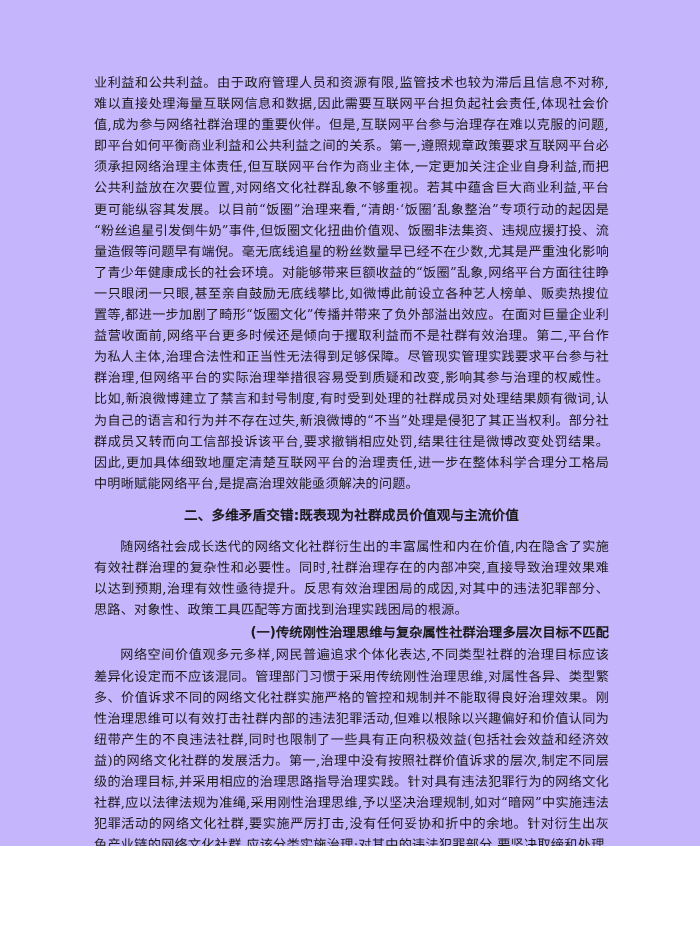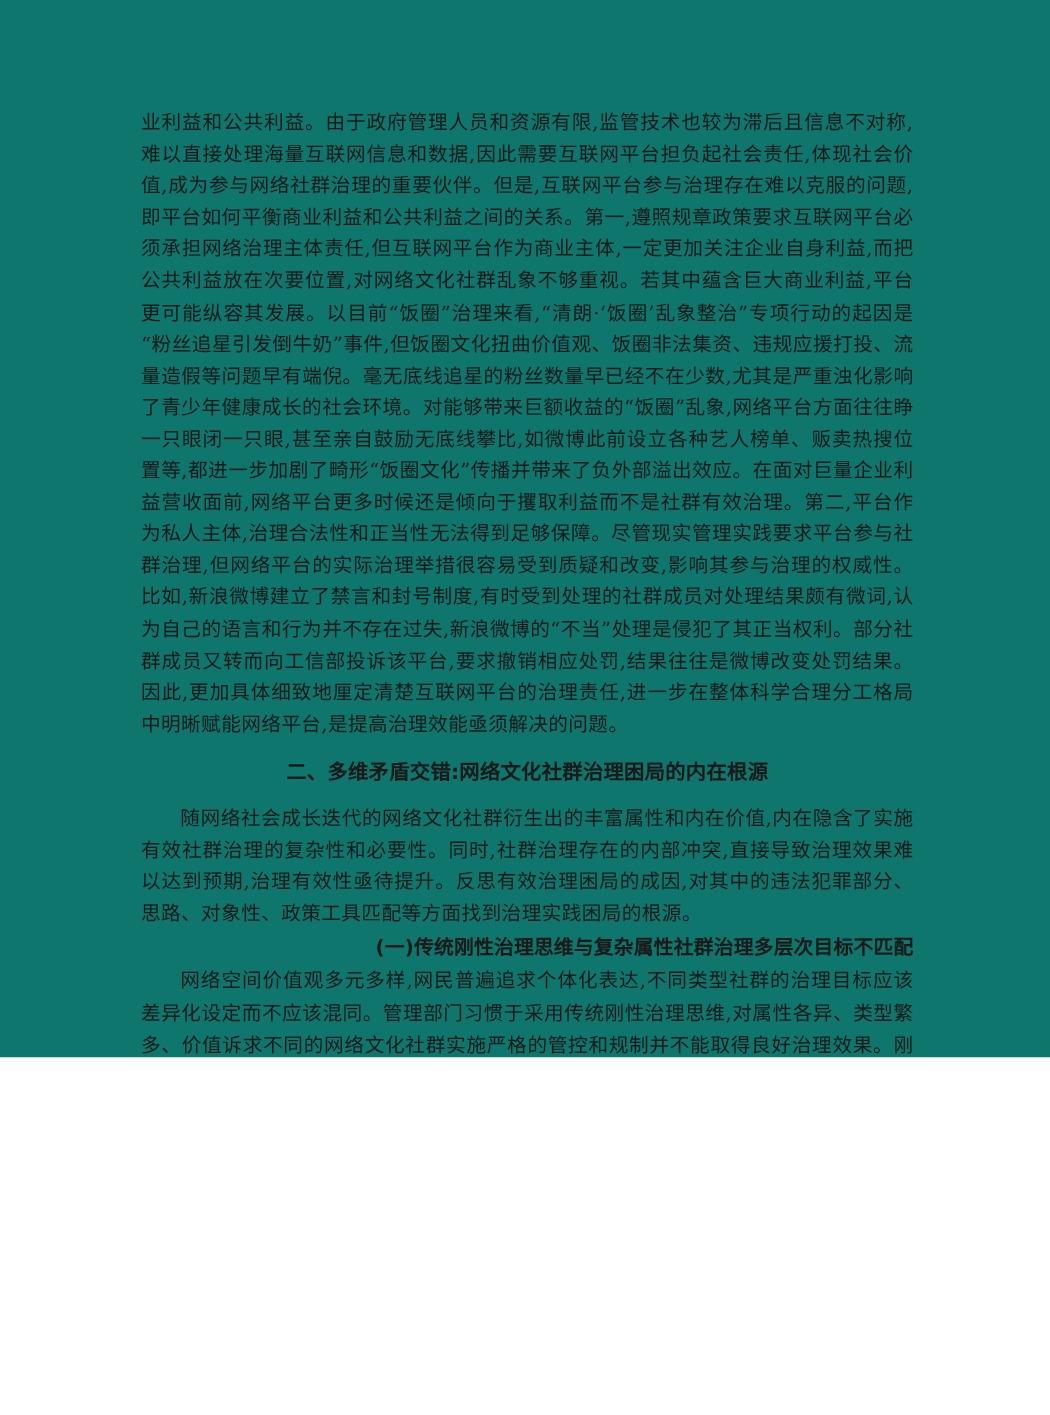--- a/index.html
+++ b/index.html
@@ -8,23 +8,23 @@
     padding: 0;
     background: #ffffff;
   }
   body {
     font-family: "DejaVu Serif", "Liberation Serif", serif;
     color: #1a1a1a;
   }
   #page {
     position: relative;
     width: 700px;
-    height: 705px;
+    height: 846px;
     margin: 0 auto;
-    background: #0f766e;
+    background: #c4b5fd;
     overflow: hidden;
     box-sizing: border-box;
   }
   #content {
     position: absolute;
     left: 94px;
     top: 72px;
     width: 515px;
   }
   .para {
@@ -76,21 +76,21 @@
 </style>
 </head>
 <body>
 
 <div id="page">
 
   <div id="content">
 
     <p class="para">业利益和公共利益。由于政府管理人员和资源有限,监管技术也较为滞后且信息不对称,难以直接处理海量互联网信息和数据,因此需要互联网平台担负起社会责任,体现社会价值,成为参与网络社群治理的重要伙伴。但是,互联网平台参与治理存在难以克服的问题,即平台如何平衡商业利益和公共利益之间的关系。第一,遵照规章政策要求互联网平台必须承担网络治理主体责任,但互联网平台作为商业主体,一定更加关注企业自身利益,而把公共利益放在次要位置,对网络文化社群乱象不够重视。若其中蕴含巨大商业利益,平台更可能纵容其发展。以目前“饭圈”治理来看,“清朗·‘饭圈’乱象整治”专项行动的起因是“粉丝追星引发倒牛奶”事件,但饭圈文化扭曲价值观、饭圈非法集资、违规应援打投、流量造假等问题早有端倪。毫无底线追星的粉丝数量早已经不在少数,尤其是严重浊化影响了青少年健康成长的社会环境。对能够带来巨额收益的“饭圈”乱象,网络平台方面往往睁一只眼闭一只眼,甚至亲自鼓励无底线攀比,如微博此前设立各种艺人榜单、贩卖热搜位置等,都进一步加剧了畸形“饭圈文化”传播并带来了负外部溢出效应。在面对巨量企业利益营收面前,网络平台更多时候还是倾向于攫取利益而不是社群有效治理。第二,平台作为私人主体,治理合法性和正当性无法得到足够保障。尽管现实管理实践要求平台参与社群治理,但网络平台的实际治理举措很容易受到质疑和改变,影响其参与治理的权威性。比如,新浪微博建立了禁言和封号制度,有时受到处理的社群成员对处理结果颇有微词,认为自己的语言和行为并不存在过失,新浪微博的“不当”处理是侵犯了其正当权利。部分社群成员又转而向工信部投诉该平台,要求撤销相应处罚,结果往往是微博改变处罚结果。因此,更加具体细致地厘定清楚互联网平台的治理责任,进一步在整体科学合理分工格局中明晰赋能网络平台,是提高治理效能亟须解决的问题。</p>
 
-    <h2 class="section-heading">二、多维矛盾交错:网络文化社群治理困局的内在根源</h2>
+    <h2 class="section-heading">二、多维矛盾交错:既表现为社群成员价值观与主流价值</h2>
 
     <p class="para indent">随网络社会成长迭代的网络文化社群衍生出的丰富属性和内在价值,内在隐含了实施有效社群治理的复杂性和必要性。同时,社群治理存在的内部冲突,直接导致治理效果难以达到预期,治理有效性亟待提升。反思有效治理困局的成因,对其中的违法犯罪部分、思路、对象性、政策工具匹配等方面找到治理实践困局的根源。</p>
 
     <h3 class="sub-heading">(一)传统刚性治理思维与复杂属性社群治理多层次目标不匹配</h3>
 
     <p class="para indent">网络空间价值观多元多样,网民普遍追求个体化表达,不同类型社群的治理目标应该差异化设定而不应该混同。管理部门习惯于采用传统刚性治理思维,对属性各异、类型繁多、价值诉求不同的网络文化社群实施严格的管控和规制并不能取得良好治理效果。刚性治理思维可以有效打击社群内部的违法犯罪活动,但难以根除以兴趣偏好和价值认同为纽带产生的不良违法社群,同时也限制了一些具有正向积极效益(包括社会效益和经济效益)的网络文化社群的发展活力。第一,治理中没有按照社群价值诉求的层次,制定不同层级的治理目标,并采用相应的治理思路指导治理实践。针对具有违法犯罪行为的网络文化社群,应以法律法规为准绳,采用刚性治理思维,予以坚决治理规制,如对“暗网”中实施违法犯罪活动的网络文化社群,要实施严厉打击,没有任何妥协和折中的余地。针对衍生出灰色产业链的网络文化社群,应该分类实施治理;对其中的违法犯罪部分,要坚决取缔和处理,而对仅仅是因兴趣而集结,但价值取向与社会主义核心价值观存在一定偏离的网络文化社群,刚性治理往往难以取得理想效果。对一些亚文化社群来说,强制性关停、禁言、处罚等手段不能从根本上扭转其参与热情和动力,反而会激起社群成员的逆反心理,使他们更加狂热地投入其中,因此,对这类社群要仔细甄别,适当采用价值引导、宣传教育等柔性治理方式,自然取得更佳监管目标和治理效果;对具有正面社会效益和经济效益的文化社群,则要更多实施有效激励,鼓励支持其良性健康发展。第二,传统刚性治理思维难以增强网络空间整体的核心价值观引领力和聚合力。网络空间中拜金主义、享乐主义、极端个人主义、历史虚无主义、娱乐至上等错误思潮不时出现,部分网络文化社群渗透了这种价值倾向,激烈的价值冲突因此而产生,既表现为社群成员价值观与主流价值</p>
 
   </div>
 
   <div id="folio">119</div>

